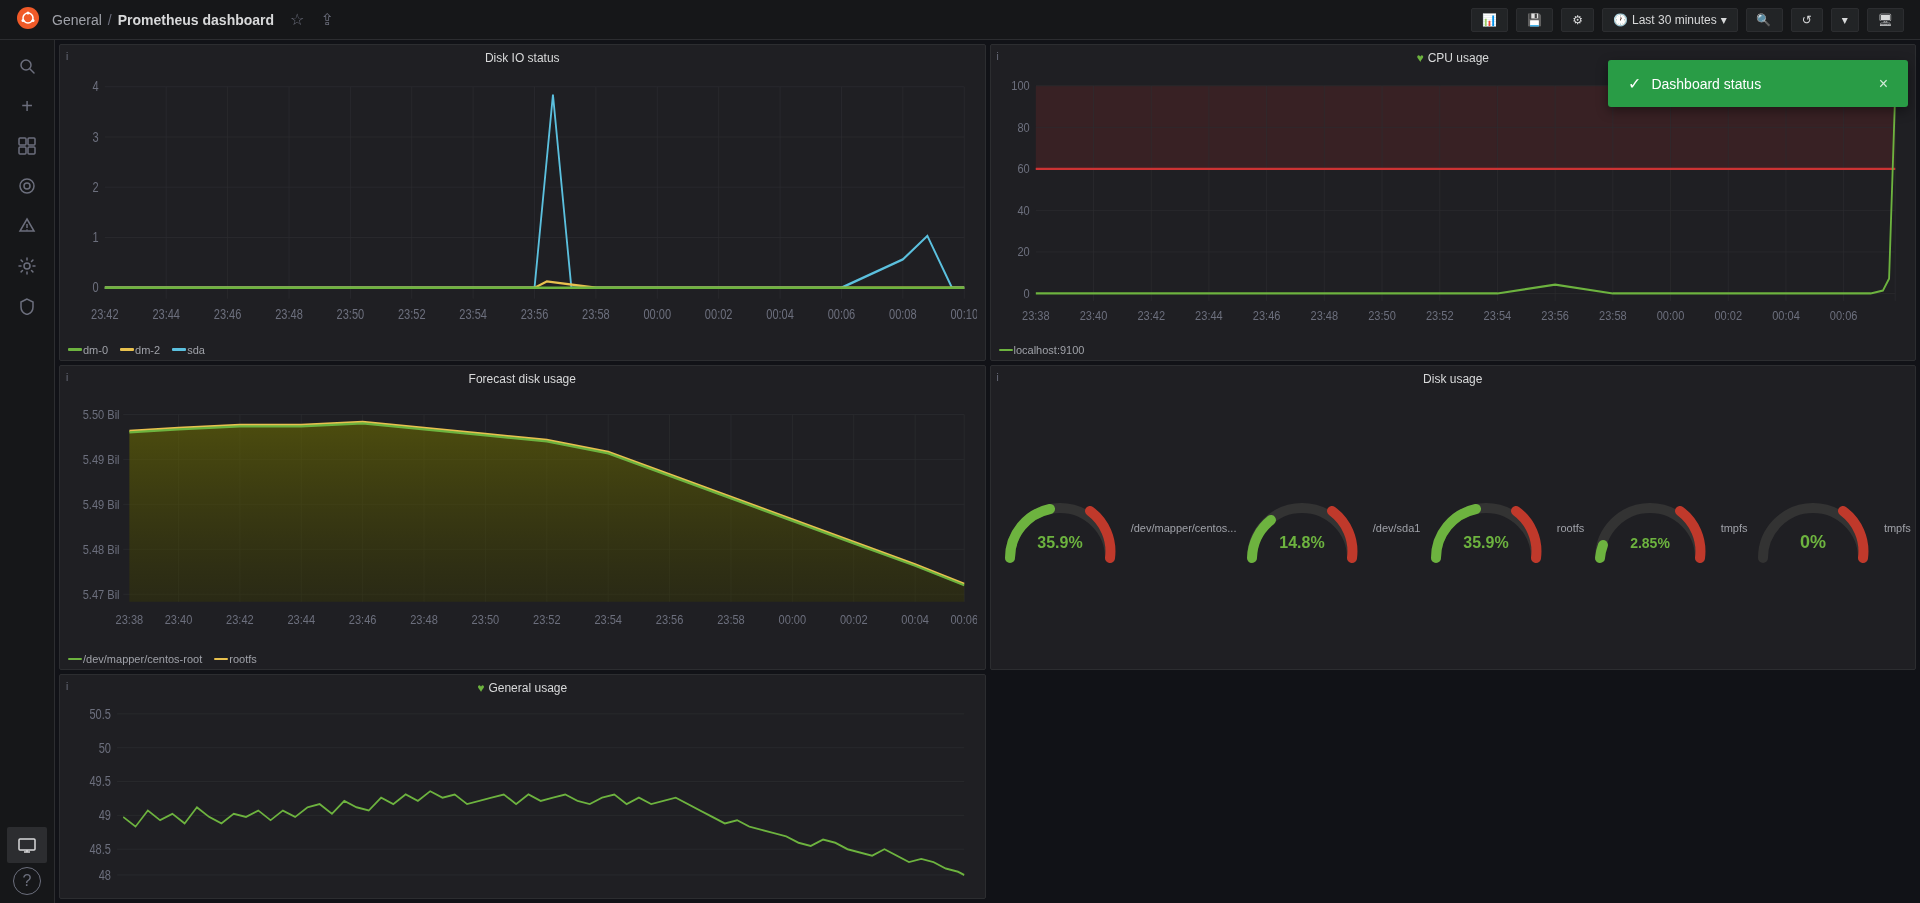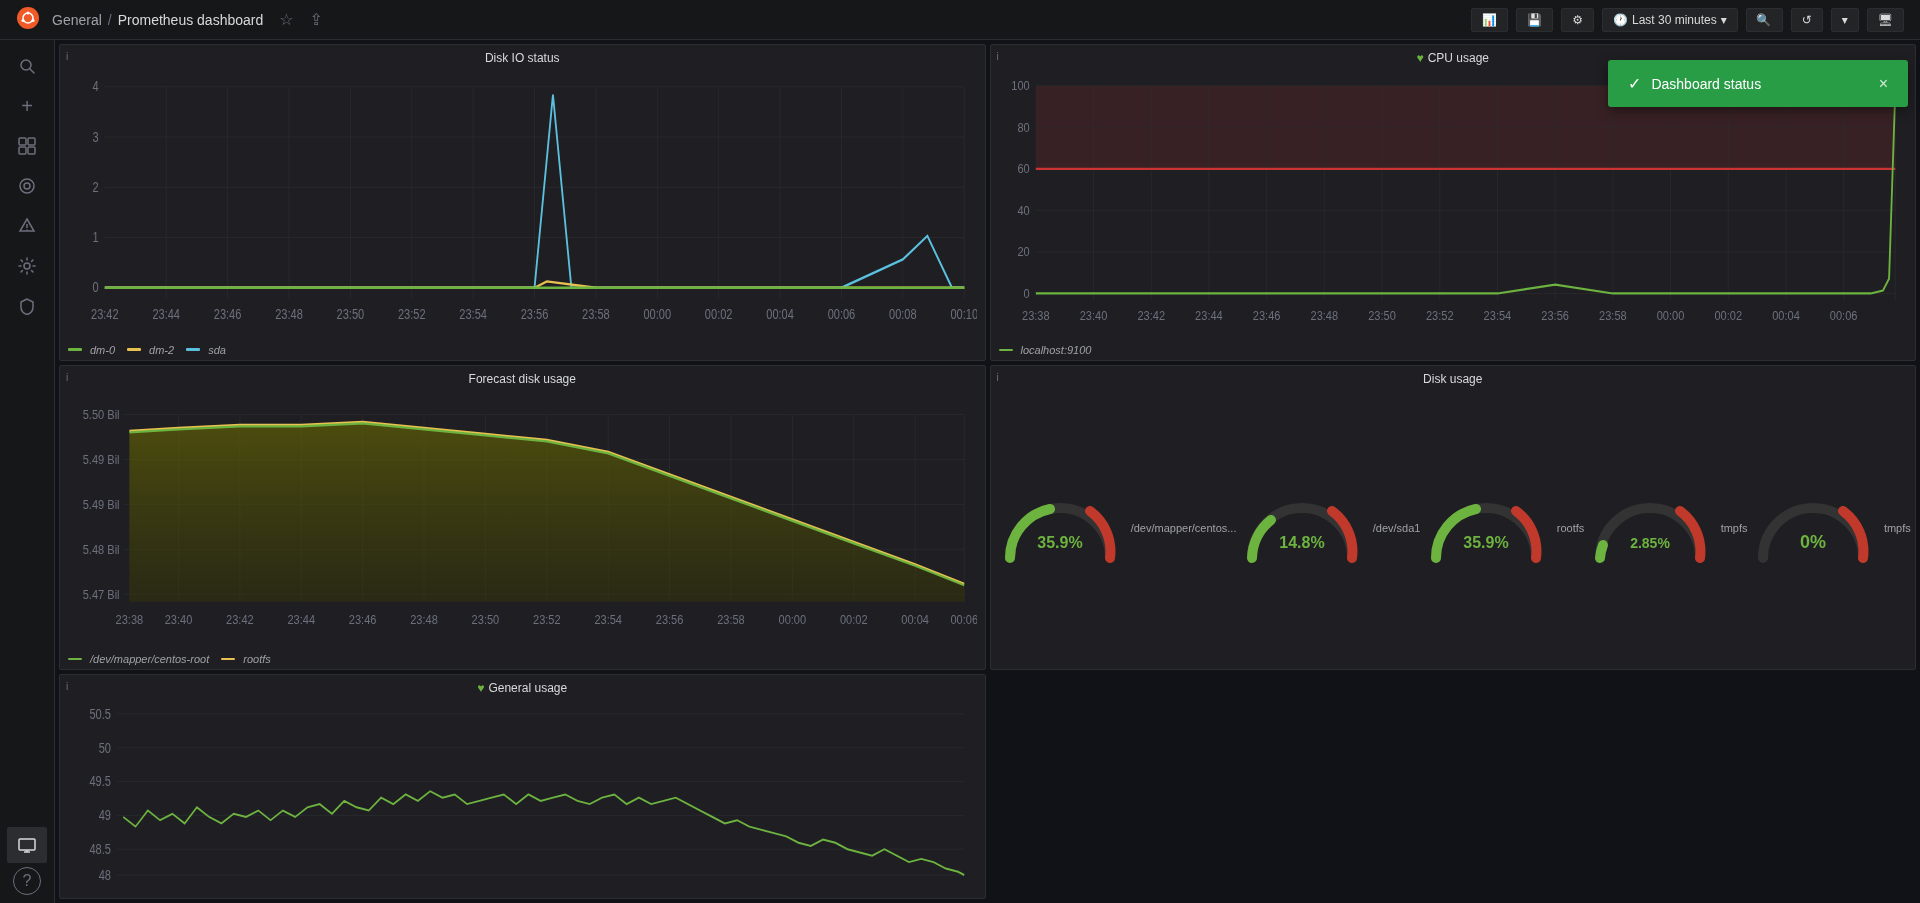--- a/index.html
+++ b/index.html
@@ -25,21 +25,21 @@
       z-index: 100;
     }
     .breadcrumb {
       display: flex;
       align-items: center;
       gap: 6px;
       font-size: 14px;
       color: #d8d9da;
       text-align: right;
     }
-    .breadcrumb-title { font-weight: 400; }
+    .breadcrumb-title { font-weight: 700; }
     .nav-icons {
       margin-left: 12px;
       display: flex;
       gap: 8px;
     }
     .nav-icon-btn {
       color: #6c6f7d;
       cursor: pointer;
       font-size: 16px;
       padding: 2px 4px;
@@ -160,22 +160,21 @@
     .panel-legend {
       padding: 2px 8px 4px;
       display: flex;
       gap: 12px;
       font-size: 11px;
       color: #9fa1a8;
     }
     .legend-item {
       display: flex;
       align-items: center;
-      gap: 8px;
-      font-style: italic;
+      gap: 1px;
     }
     .legend-color {
       width: 14px;
       height: 2px;
       border-radius: 1px;
     }
 
     
     .chart-svg {
       width: 100%;

